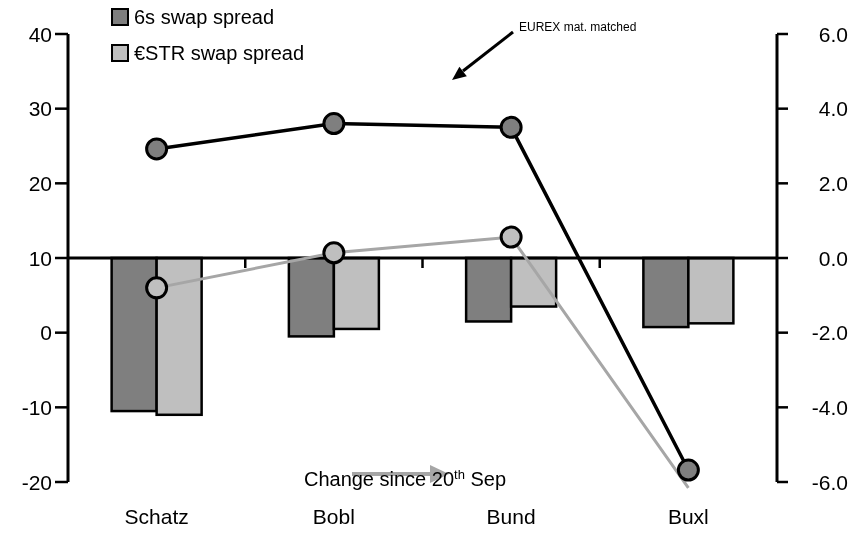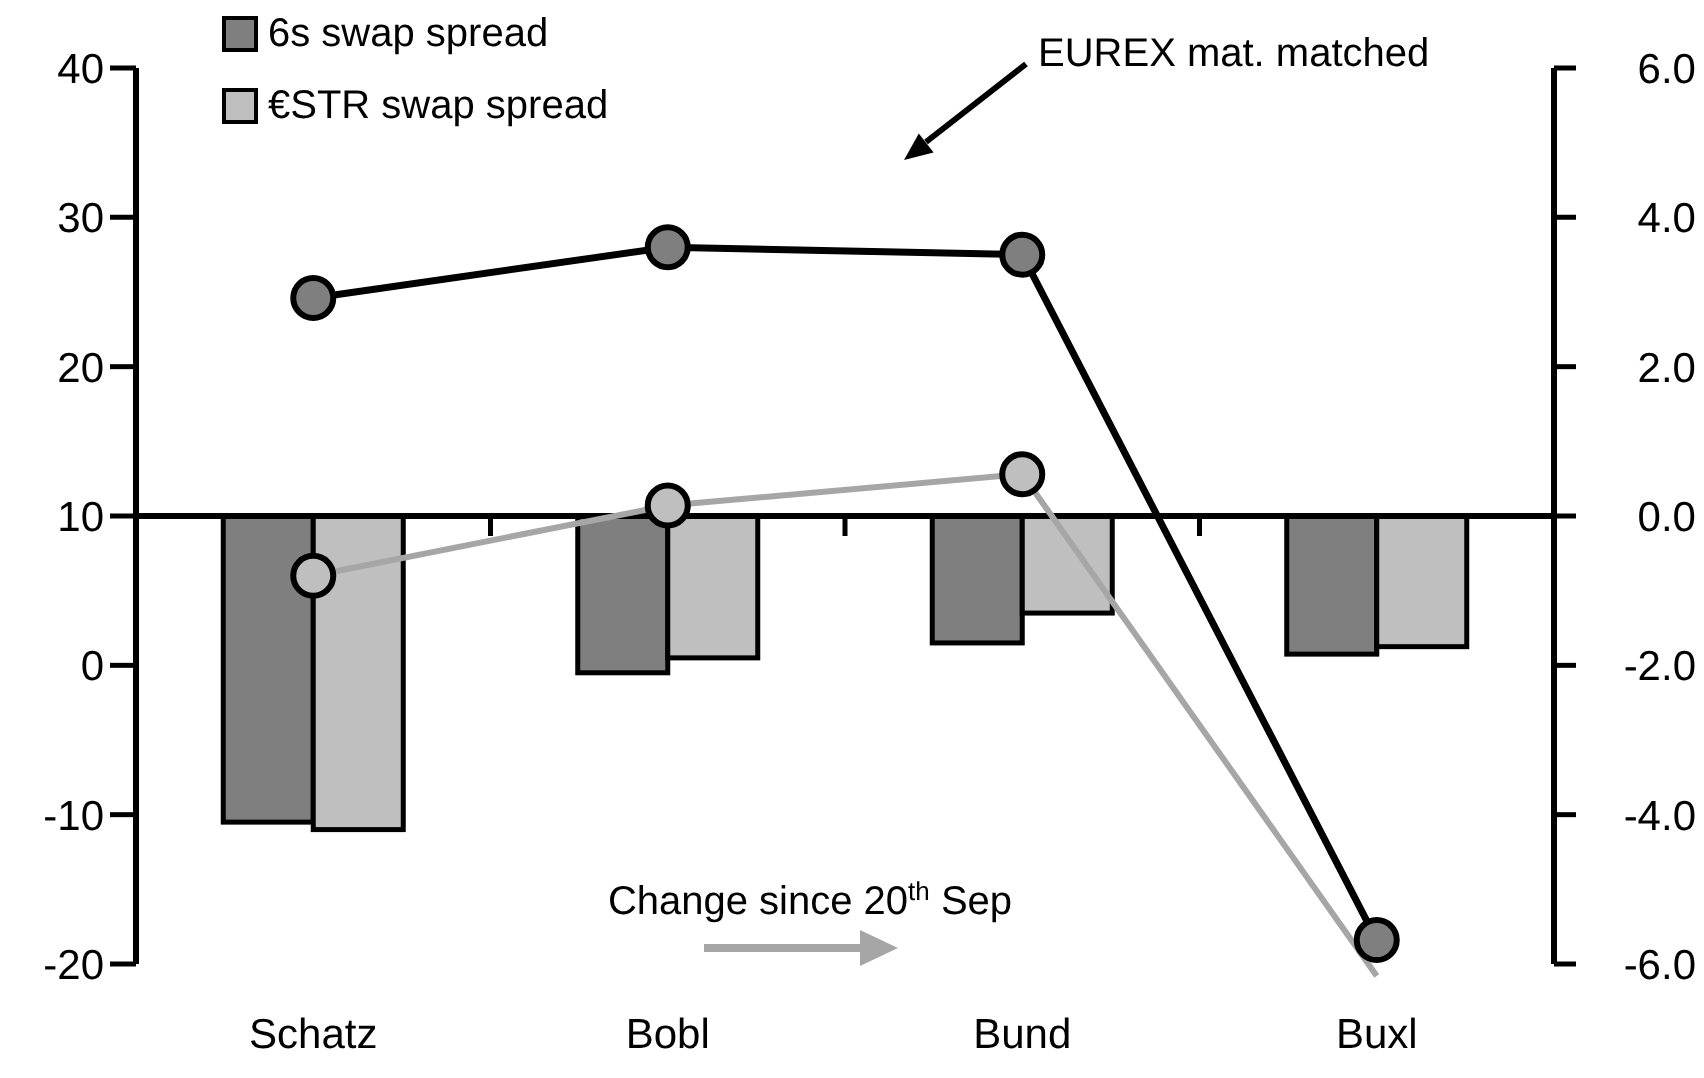--- a/index.html
+++ b/index.html
@@ -1,25 +1,25 @@
 <!DOCTYPE html>
 <html><head>
 <meta charset="utf-8">
 <style>
   html,body{margin:0;padding:0;background:#fff;}
   body{font-family:"Liberation Sans", sans-serif; color:#000;}
-  #stage{position:relative;width:852px;height:539px;background:#fff;overflow:hidden;border-radius:14px;}
+  #stage{position:relative;width:852px;height:539px;background:#fff;overflow:hidden;}
   #chart{position:absolute;left:0;top:0;}
   .overlay{position:absolute;white-space:nowrap;}
   .legend{left:111px;top:4px;}
   .legend-row{display:flex;align-items:center;height:26px;margin-bottom:10px;}
   .swatch{width:14px;height:14px;border:2.5px solid #000;margin-right:5px;flex:0 0 auto;}
   .legend-label{font-size:20px;text-align:right;}
-  .curve-note{left:519px;top:13px;font-size:20px;line-height:29px;}
-  .change-note{left:260px;top:440px;width:290px;text-align:center;font-size:20px;}
+  .curve-note{left:519px;top:13px;font-size:12px;line-height:29px;}
+  .change-note{left:260px;top:468px;width:290px;text-align:center;font-size:20px;}
   .change-note .sup{font-size:13px;position:relative;top:-7px;}
   svg text{font-family:"Liberation Sans", sans-serif;fill:#000;}
 </style>
 </head>
 <body>
 
 <div id="stage">
   <svg id="chart" width="852" height="539" viewBox="0 0 852 539">
       <rect x="111.625" y="258" width="45" height="153.06666666666663" fill="#7f7f7f" stroke="#000" stroke-width="2.5"></rect>
       <rect x="288.875" y="258" width="45" height="78.4" fill="#7f7f7f" stroke="#000" stroke-width="2.5"></rect>

